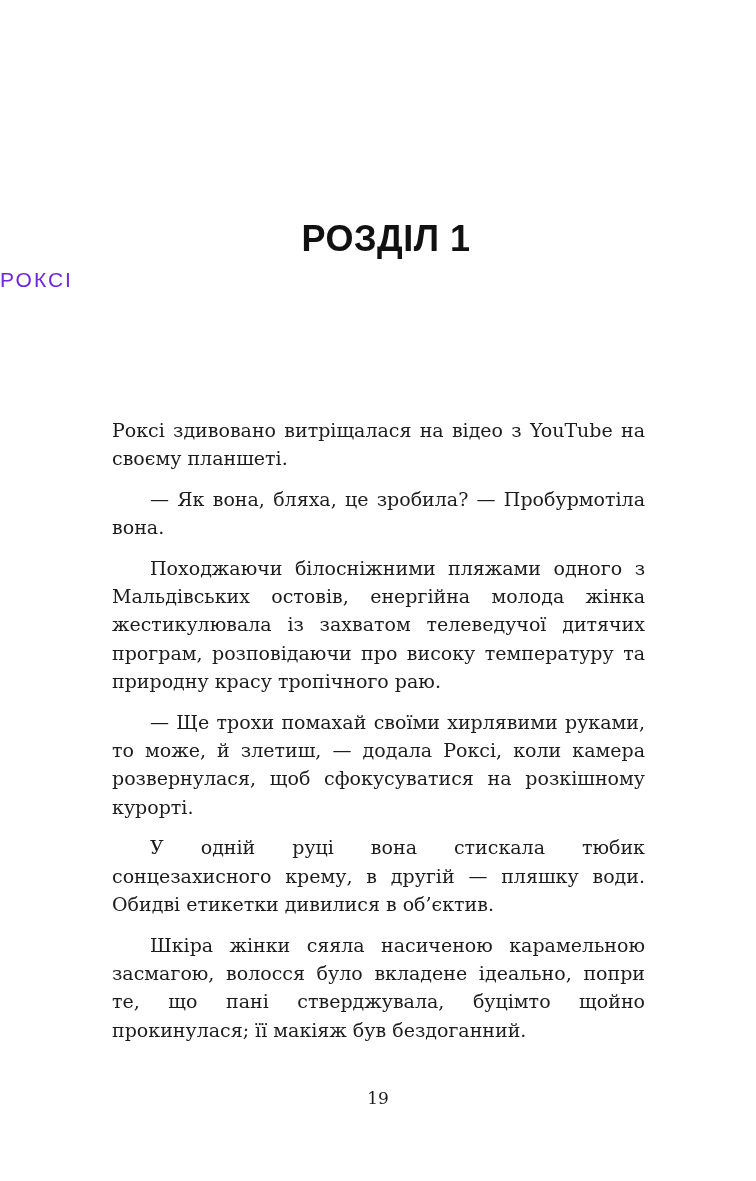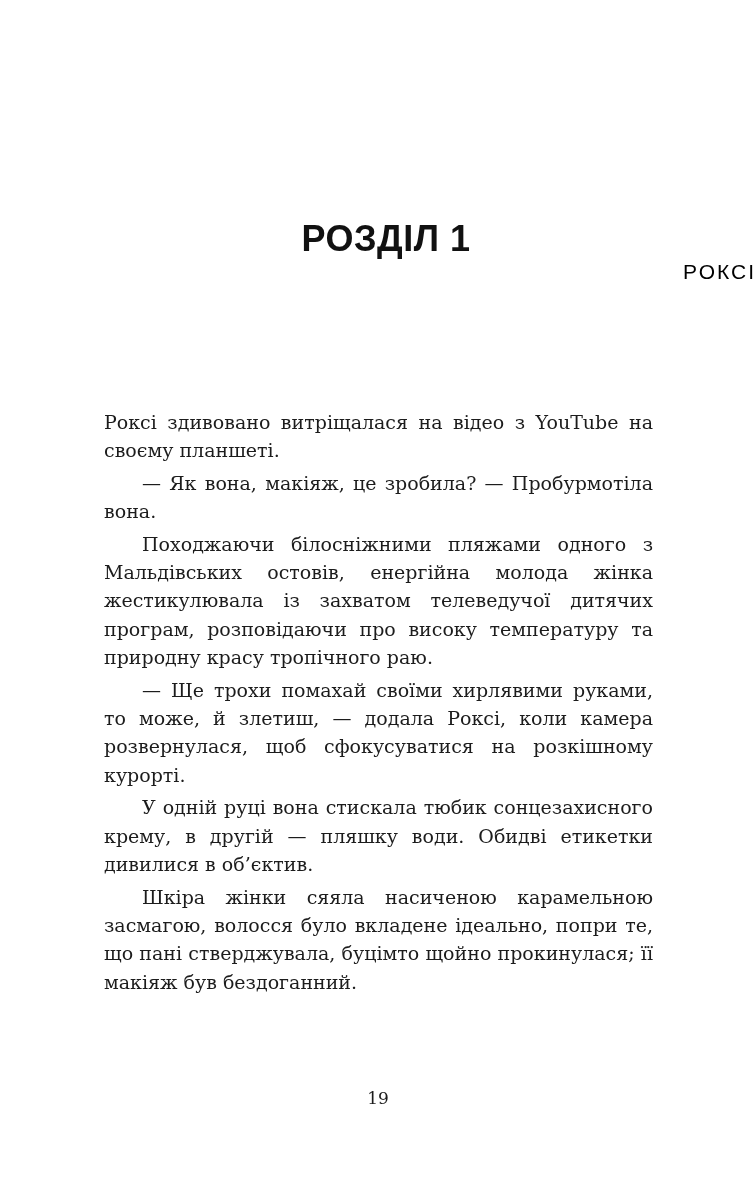--- a/index.html
+++ b/index.html
@@ -25,42 +25,42 @@
       margin: 8px;
       text-align: center;
       font-family: "Liberation Sans", sans-serif;
       font-weight: 700;
       font-size: 36px;
       letter-spacing: 0.5px;
       color: #111111;
     }
     .chapter-subtitle {
       position: absolute;
-      top: 260px;
+      top: 268px;
       left: 0;
       width: 100%;
-      text-align: right;
+      text-align: left;
       font-family: "Liberation Sans", sans-serif;
       font-weight: 400;
       font-size: 21px;
       letter-spacing: 2px;
-      color: #000000;
+      color: #6d28d9;
     }
     .body-text {
       position: absolute;
       top: 404px;
       left: 100px;
       width: 557px;
       font-size: 19px;
       line-height: 28.4px;
       text-align: justify;
       color: #1c1c1c;
     }
     .para {
-      margin: 4px;
+      margin: 12px;
       text-indent: 38px;
     }
     .para.first {
       text-indent: 0;
     }
     .page-number {
       position: absolute;
       top: 1088px;
       left: 0;
       width: 100%;
@@ -73,21 +73,21 @@
 <body>
 
 <div class="book-page">
 
   <h1 class="chapter-title">РОЗДІЛ 1</h1>
 
   <div class="chapter-subtitle">РОКСІ</div>
 
   <div class="body-text">
     <p class="para first">Роксі здивовано витріщалася на відео з YouTube на своєму планшеті.</p>
-    <p class="para">— Як вона, макіяж, це зробила? — Пробурмотіла вона.</p>
+    <p class="para">— Як вона, бляха, це зробила? — Пробурмотіла вона.</p>
     <p class="para">Походжаючи білосніжними пляжами одного з Мальдівських остовів, енергійна молода жінка жестикулювала із захватом телеведучої дитячих програм, розповідаючи про високу температуру та природну красу тропічного раю.</p>
     <p class="para">— Ще трохи помахай своїми хирлявими руками, то може, й злетиш, — додала Роксі, коли камера розвернулася, щоб сфокусуватися на розкішному курорті.</p>
     <p class="para">У одній руці вона стискала тюбик сонцезахисного крему, в другій — пляшку води. Обидві етикетки дивилися в об’єктив.</p>
     <p class="para">Шкіра жінки сяяла насиченою карамельною засмагою, волосся було вкладене ідеально, попри те, що пані стверджувала, буцімто щойно прокинулася; її макіяж був бездоганний.</p>
   </div>
 
   <div class="page-number">19</div>
 
 </div>
 

